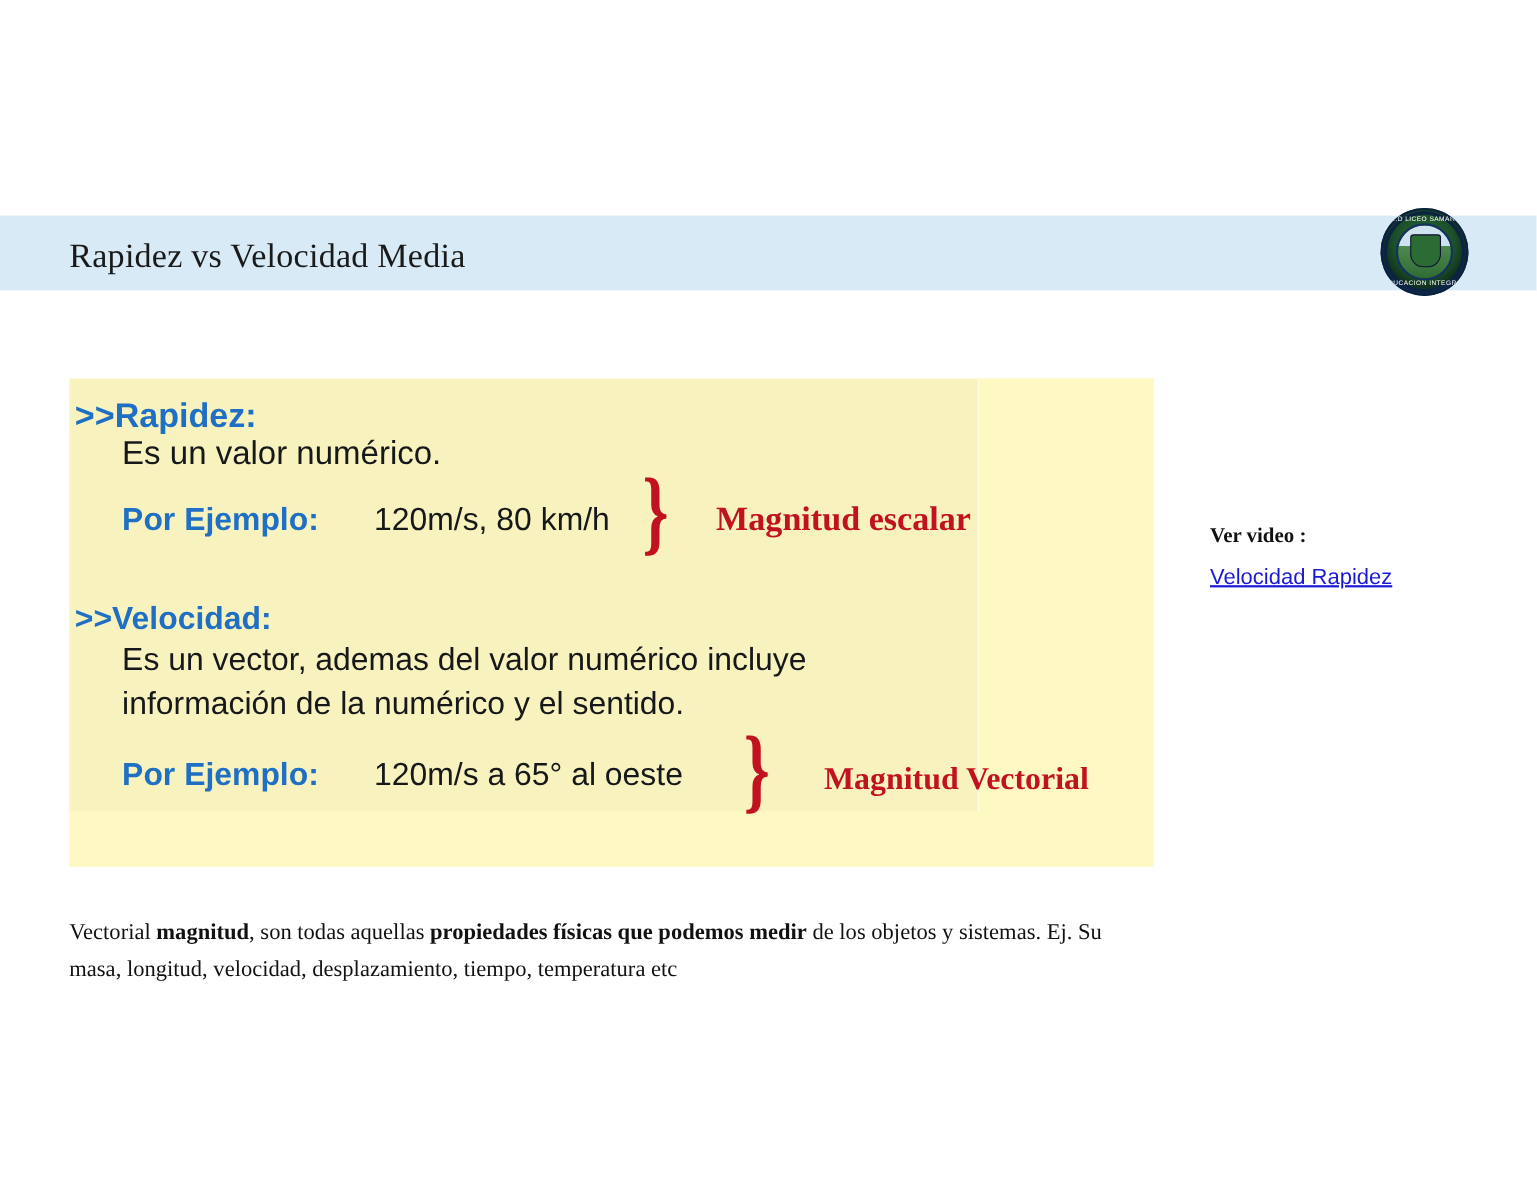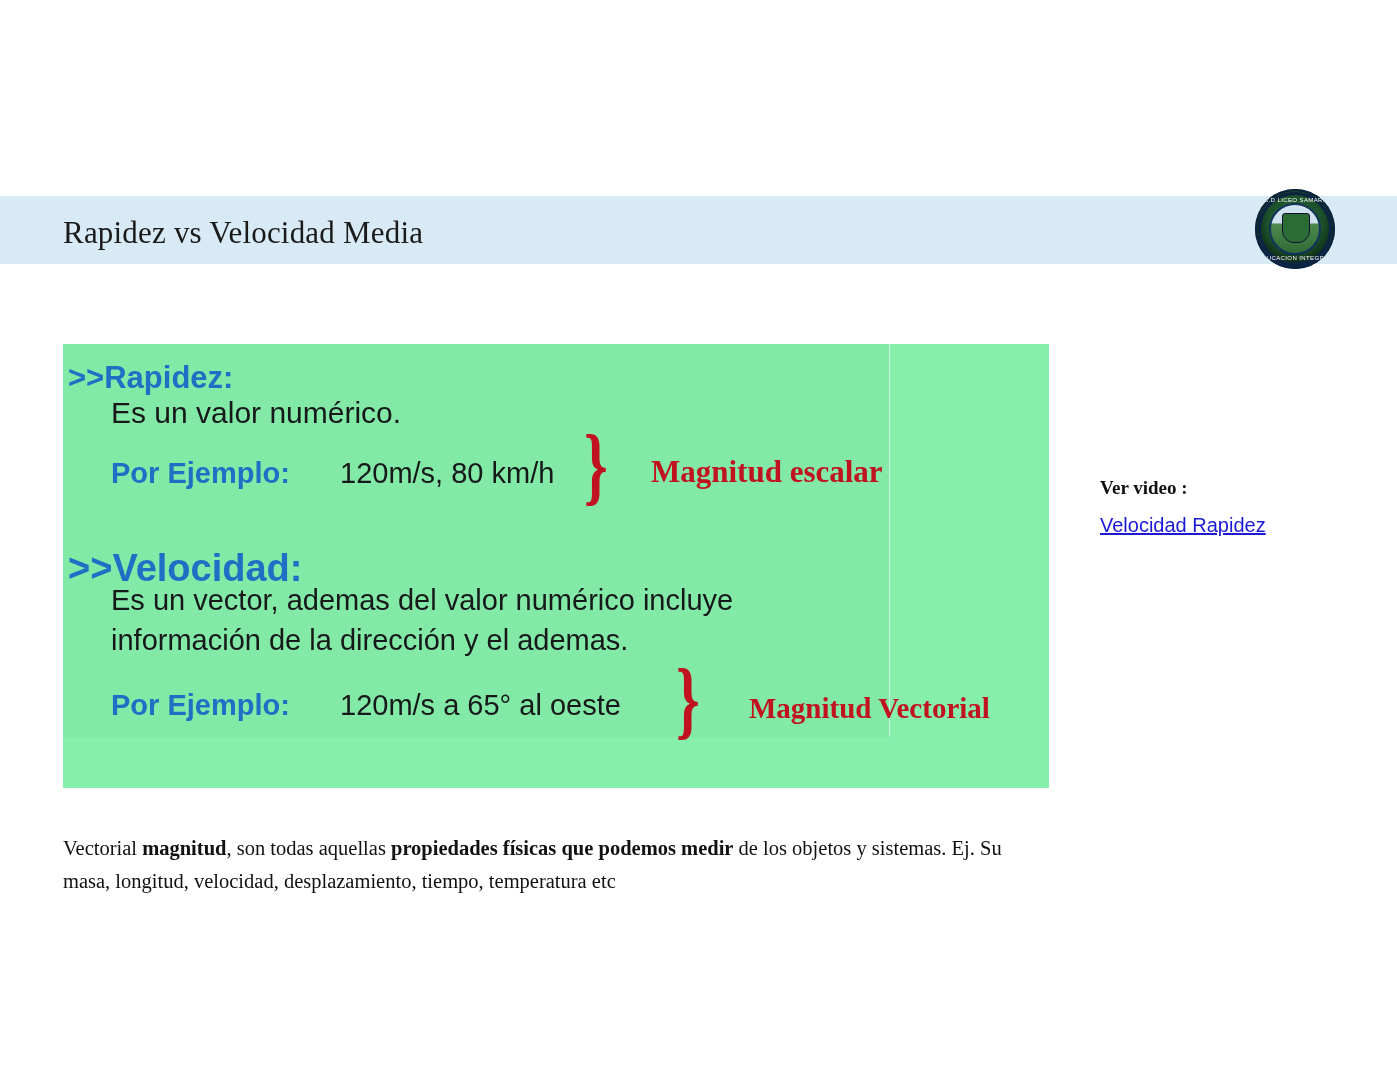--- a/index.html
+++ b/index.html
@@ -88,21 +88,21 @@
   .logo .band-top { top: 4px; }
   .logo .band-bot { bottom: 3px; }
 
   
   .shot {
     position: absolute;
     left: 63px;
     top: 344px;
     width: 986px;
     height: 444px;
-    background: #86efac;
+    background: #fef9c3;
     overflow: hidden;
   }
   .shot .panel-shade {
     position: absolute;
     left: 0; top: 0;
     width: 826px; height: 393px;
     background: rgba(0,0,0,0.022);
   }
   .shot .vline {
     position: absolute;
@@ -123,21 +123,21 @@
     color: #16181a;
     font-family: "Liberation Sans", sans-serif;
     white-space: nowrap;
   }
 
   #rapidez-head { left: 5px;  top: 16px;  font-size: 31px; }
   #rapidez-line { left: 48px; top: 52px;  font-size: 30px; }
   #ej1-label    { left: 48px; top: 113px; font-size: 29px; }
   #ej1-value    { left: 277px; top: 113px; font-size: 29px; }
 
-  #velocidad-head { left: 5px;  top: 203px; font-size: 38px; }
+  #velocidad-head { left: 5px;  top: 203px; font-size: 29px; }
   #vel-line1      { left: 48px; top: 240px; font-size: 29px; }
   #vel-line2      { left: 48px; top: 280px; font-size: 29px; }
   #ej2-label      { left: 48px; top: 345px; font-size: 29px; }
   #ej2-value      { left: 277px; top: 345px; font-size: 29px; }
 
   
   .brace {
     position: absolute;
     color: #c1121f;
     font-family: "Liberation Serif", serif;
@@ -214,21 +214,21 @@
   <div class="kw" id="rapidez-head">&gt;&gt;Rapidez:</div>
   <div class="blk" id="rapidez-line">Es un valor numérico.</div>
   <div class="kw" id="ej1-label">Por Ejemplo:</div>
   <div class="blk" id="ej1-value">120m/s, 80 km/h</div>
 
   <div class="brace" id="brace1">}</div>
   <div class="redlabel" id="redlabel1">Magnitud escalar</div>
 
   <div class="kw" id="velocidad-head">&gt;&gt;Velocidad:</div>
   <div class="blk" id="vel-line1">Es un  vector, ademas del valor numérico incluye</div>
-  <div class="blk" id="vel-line2">información de la dirección y el ademas.</div>
+  <div class="blk" id="vel-line2">información de la numérico y el sentido.</div>
   <div class="kw" id="ej2-label">Por Ejemplo:</div>
   <div class="blk" id="ej2-value">120m/s a 65° al oeste</div>
 
   <div class="brace" id="brace2">}</div>
   <div class="redlabel" id="redlabel2">Magnitud Vectorial</div>
 </div>
 
 <div class="video-label">Ver video :</div>
 <a class="video-link" href="#">Velocidad Rapidez</a>
 

